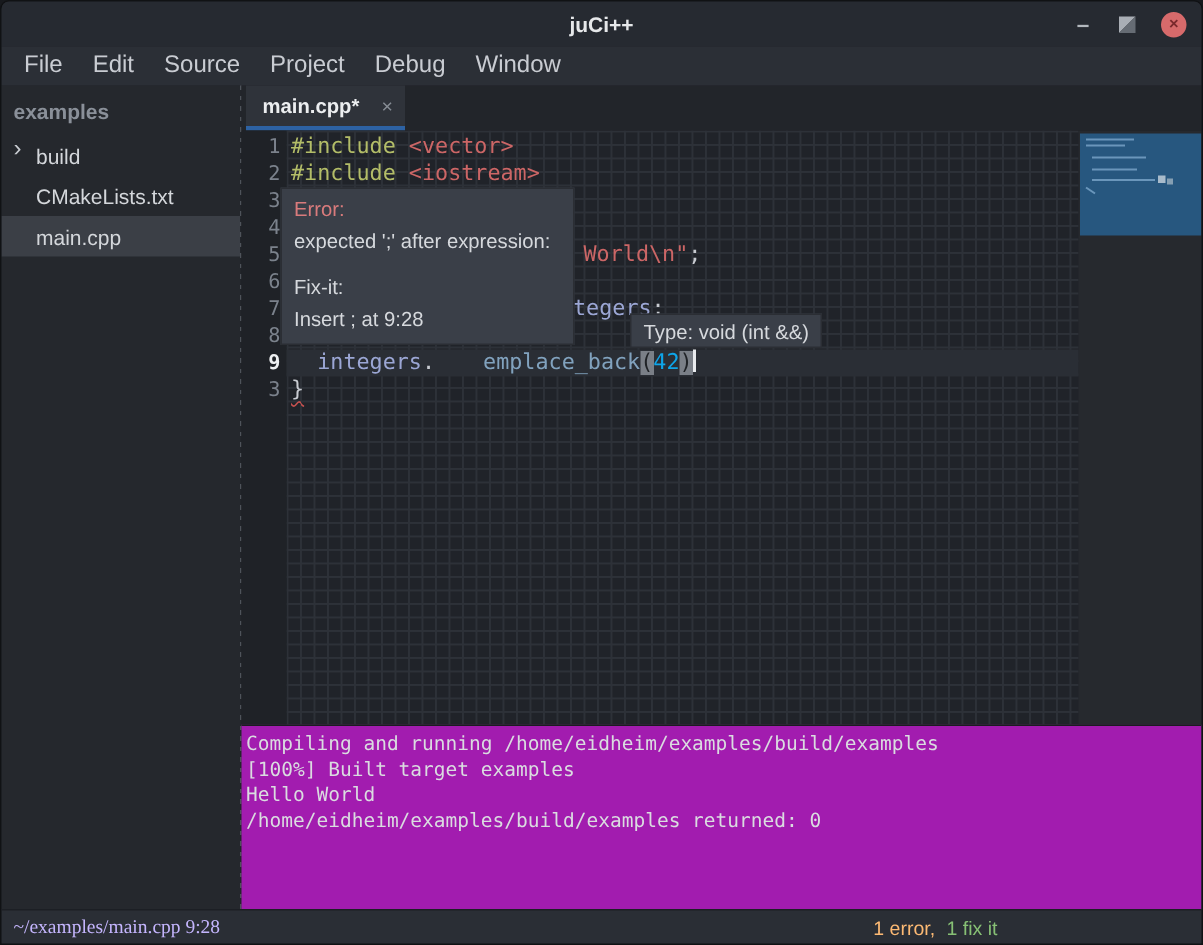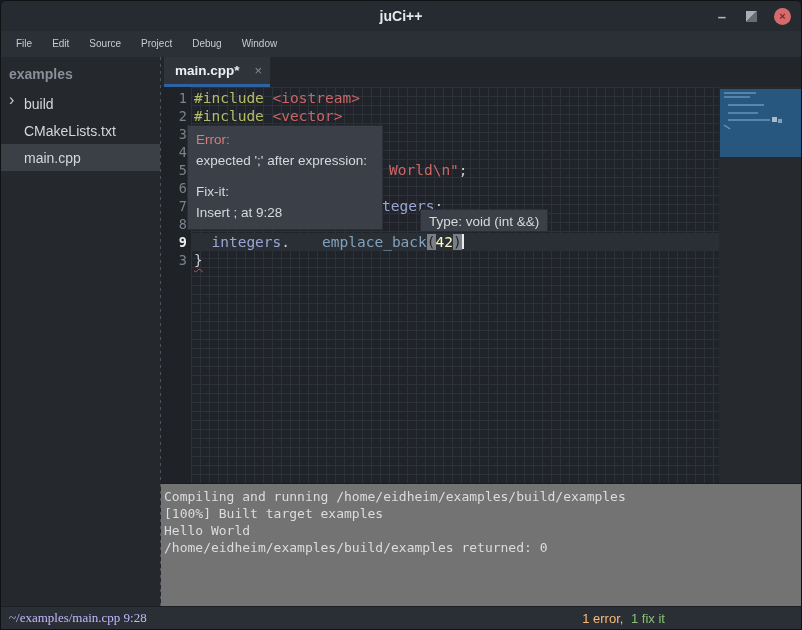--- a/index.html
+++ b/index.html
@@ -18,21 +18,21 @@
   .btn-restore { width:11px; height:11px; position:relative; }
   .btn-restore .t1 { position:absolute; left:0; top:0; width:0; height:0;
                      border-top:11px solid #a9aeb5; border-right:11px solid transparent; }
   .btn-restore .t2 { position:absolute; left:0; top:0; width:0; height:0;
                      border-bottom:11px solid #666c74; border-left:11px solid transparent; }
   .btn-close { width:17px; height:17px; border-radius:50%; background:#d76a6b; color:#79292c;
                font-size:11px; font-weight:bold; display:flex; align-items:center; justify-content:center; }
 
   
   .menubar { height:26px; background:#2b2f36; flex:0 0 26px; display:flex; align-items:center; padding-left:5px; }
-  .menu-item { color:#c9ccd2; font-size:10px; padding:0 10px; height:26px; line-height:26px; }
+  .menu-item { color:#c9ccd2; font-size:16px; padding:0 10px; height:26px; line-height:26px; }
 
   
   .main { flex:1 1 auto; display:flex; min-height:0; }
 
   
   .sidebar { width:159px; flex:0 0 159px; background:#25282d; padding-top:4px; }
   .side-header { color:#8a9099; font-weight:bold; font-size:14px; padding:5px 8px 8px 8px; }
   .tree-item { height:27px; display:flex; align-items:center; color:#d4d7db; font-size:14px; padding-left:23px; position:relative; }
   .tree-item.selected { background:#3b3f46; }
   .tree-item .chev { position:absolute; left:8px; top:1px; color:#c8ccd1; font-size:16px; }
@@ -60,39 +60,39 @@
                       linear-gradient(90deg, #2d3138 1px, transparent 1px);
     background-size: 9px 9px; }
   .minimap-col { position:absolute; right:0; top:0; bottom:0; width:82px; background:#26292e; }
   .minimap { position:absolute; right:0; top:2px; width:81px; height:68px; background:#27577f; }
   .code-area { position:absolute; left:30px; right:82px; top:2px; }
   .code-line { height:18px; line-height:18px; white-space:pre; font-family:"DejaVu Sans Mono", monospace;
                font-size:14.5px; color:#c8cbd1; padding-left:3px; }
   .code-line.current { background:#2a2e35; }
   .tok.pp  { color:#b3bd68; }
   .tok.str { color:#cc6666; }
-  .tok.num { color:#fef9c3; }
+  .tok.num { color:#0ea5e9; }
   .tok.fn  { color:#81a2be;margin-left:32px; }
   .tok.var { color:#9ba6d4; }
   .tok.d   { color:#c8cbd1; }
   .tok.bracket { background:#7a7f87; color:#1f2226; }
   .tok.sq { text-decoration:underline; text-decoration-style:wavy; text-decoration-color:#c5504e;
             text-underline-offset:3px; text-decoration-thickness:1px; }
   .cursor { display:inline-block; width:2px; height:15px; background:#e9ebee; vertical-align:-2px; }
 
   .tooltip { position:absolute; background:#3a3f48; border:1px solid #2b2e34; color:#d6d9dd;
              font-size:13.5px; z-index:5; }
   .tt-error { left:26px; top:38px; width:196px; height:105px; padding:3px 8px; }
   .tt-error .row { line-height:21px; white-space:nowrap; }
   .tt-error .tt-red { color:#d97b7c; }
   .tt-error .gap { height:10px; }
   .tt-type { left:259px; top:122px; height:23px; line-height:17px; padding:3px 8px; white-space:nowrap; }
 
   
-  .console { flex:1 1 auto; background:#737373; border-top:1px solid #1a1d21; padding:4px 0 0 3px; }
+  .console { flex:1 1 auto; background:#a21caf; border-top:1px solid #1a1d21; padding:4px 0 0 3px; }
   .console-line { font-family:"DejaVu Sans Mono", monospace; font-size:13px; line-height:17px;
                   color:#dadce0; white-space:pre; }
 
   
   .statusbar { height:23px; flex:0 0 23px; background:#2a2e35; border-top:1px solid #1c1f24;
                display:flex; align-items:center; font-size:13px; }
   .status-left { color:#c4b5fd; padding-left:8px;font-family:Liberation Serif, serif; }
   .status-right { margin-left:auto; padding-right:136px; }
   .status-error { color:#fdba74; }
   .status-fixit { color:#87c075; margin-left:4px; }
@@ -161,22 +161,22 @@
             <div class="ln">3</div>
             <div class="ln">4</div>
             <div class="ln">5</div>
             <div class="ln">6</div>
             <div class="ln">7</div>
             <div class="ln">8</div>
             <div class="ln current">9</div>
             <div class="ln">3</div>
           </div>
         <div class="code-area" id="code">
+            <div class="code-line" style="padding-left: 3px;"><span class="tok pp">#include</span><span class="tok d"> </span><span class="tok str">&lt;vector&gt;</span></div>
             <div class="code-line" style="padding-left: 3px;"><span class="tok pp">#include</span><span class="tok d"> </span><span class="tok str">&lt;iostream&gt;</span></div>
-            <div class="code-line" style="padding-left: 3px;"><span class="tok pp">#include</span><span class="tok d"> </span><span class="tok str">&lt;vector&gt;</span></div>
             <div class="code-line" style="padding-left: 3px;"></div>
             <div class="code-line" style="padding-left: 3px;"></div>
             <div class="code-line" style="padding-left: 198px;"><span class="tok str">World\n"</span><span class="tok d">;</span></div>
             <div class="code-line" style="padding-left: 3px;"></div>
             <div class="code-line" style="padding-left: 191px;"><span class="tok var">tegers</span><span class="tok d">;</span></div>
             <div class="code-line" style="padding-left: 3px;"></div>
             <div class="code-line current" style="padding-left: 3px;"><span class="tok d">  </span><span class="tok var">integers</span><span class="tok d">.</span><span class="tok fn">emplace_back</span><span class="tok bracket">(</span><span class="tok num">42</span><span class="tok bracket">)</span><span class="cursor"></span></div>
             <div class="code-line" style="padding-left: 3px;"><span class="tok d sq">}</span></div>
           </div>
 

